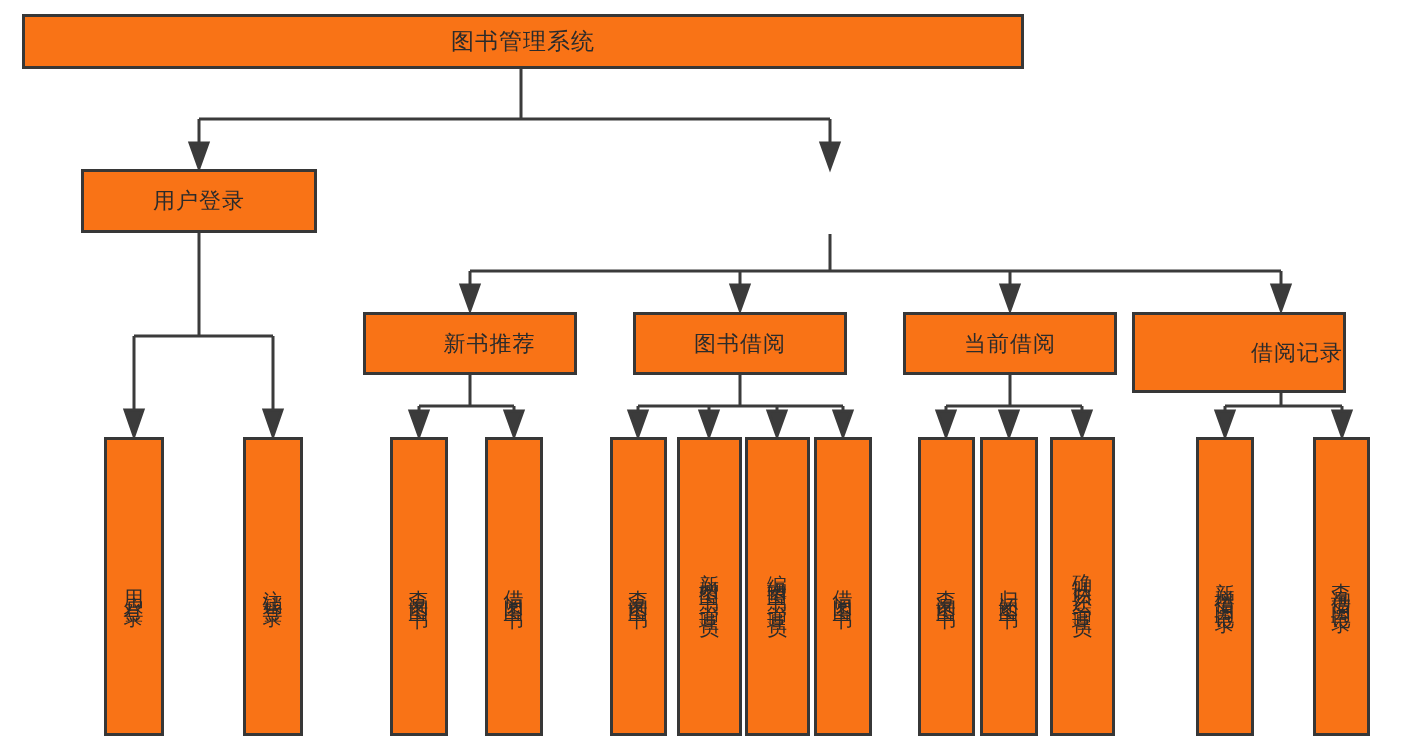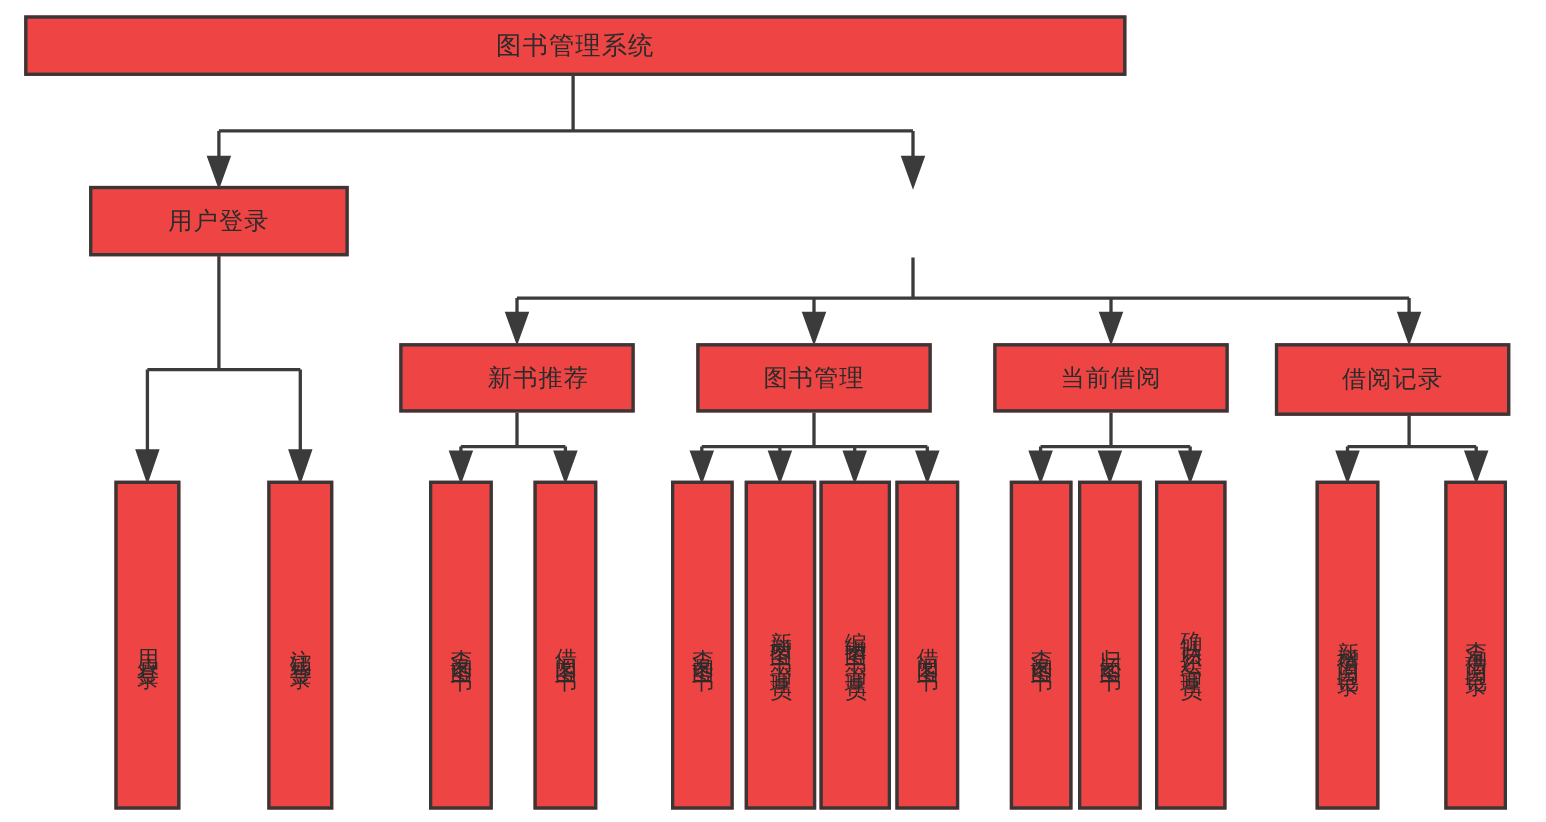--- a/index.html
+++ b/index.html
@@ -20,21 +20,21 @@
     left: 0;
     top: 0;
     width: 1405px;
     height: 747px;
     pointer-events: none;
   }
   .box {
     position: absolute;
     box-sizing: border-box;
     border: 3px solid #373737;
-    background: #ef4444;
+    background: #f97316;
     display: flex;
     align-items: center;
     justify-content: center;
     color: #2b2b2b;
   }
   .box.h {
     font-size: 22px;
     letter-spacing: 1px;
     white-space: nowrap;
   }
@@ -122,26 +122,26 @@
   </div>
 
   <div class="box h" style="left:81px; top:169px; width:236px; height:64px;">
     <span>用户登录</span>
   </div>
 
   <div class="box h" style="left:363px; top:312px; width:214px; height:63px;padding-left:39px;">
     <span>新书推荐</span>
   </div>
   <div class="box h" style="left:633px; top:312px; width:214px; height:63px;">
-    <span>图书管理</span>
+    <span>图书借阅</span>
   </div>
   <div class="box h" style="left:903px; top:312px; width:214px; height:63px;">
     <span>当前借阅</span>
   </div>
-  <div class="box h" style="left:1159px; top:312px; width:214px; height:66px;">
+  <div class="box h" style="left:1132px; top:312px; width:214px; height:81px;justify-content:flex-end;">
     <span>借阅记录</span>
   </div>
 
   <div class="box leaf" style="left:104px; top:437px; width:60px; height:299px;">
     <span class="vlabel">用户登录</span>
   </div>
   <div class="box leaf" style="left:243px; top:437px; width:60px; height:299px;">
     <span class="vlabel">注销登录</span>
   </div>
 

